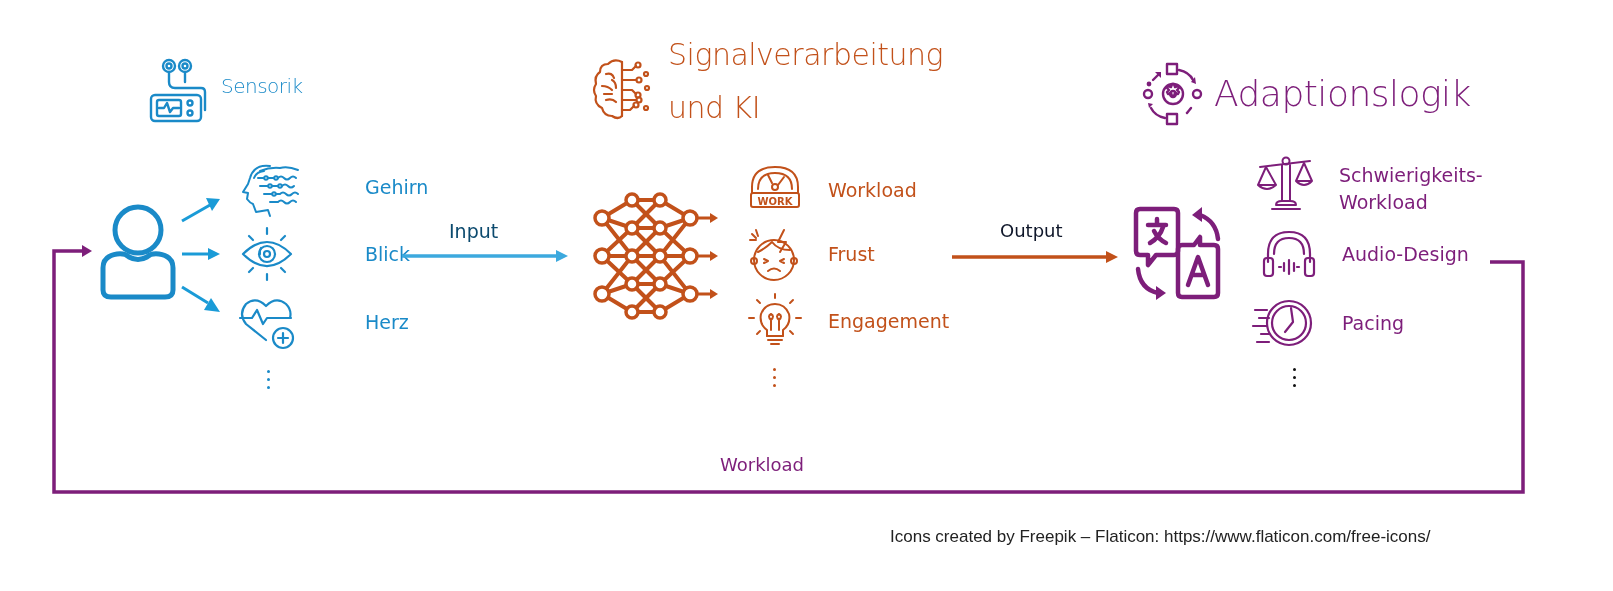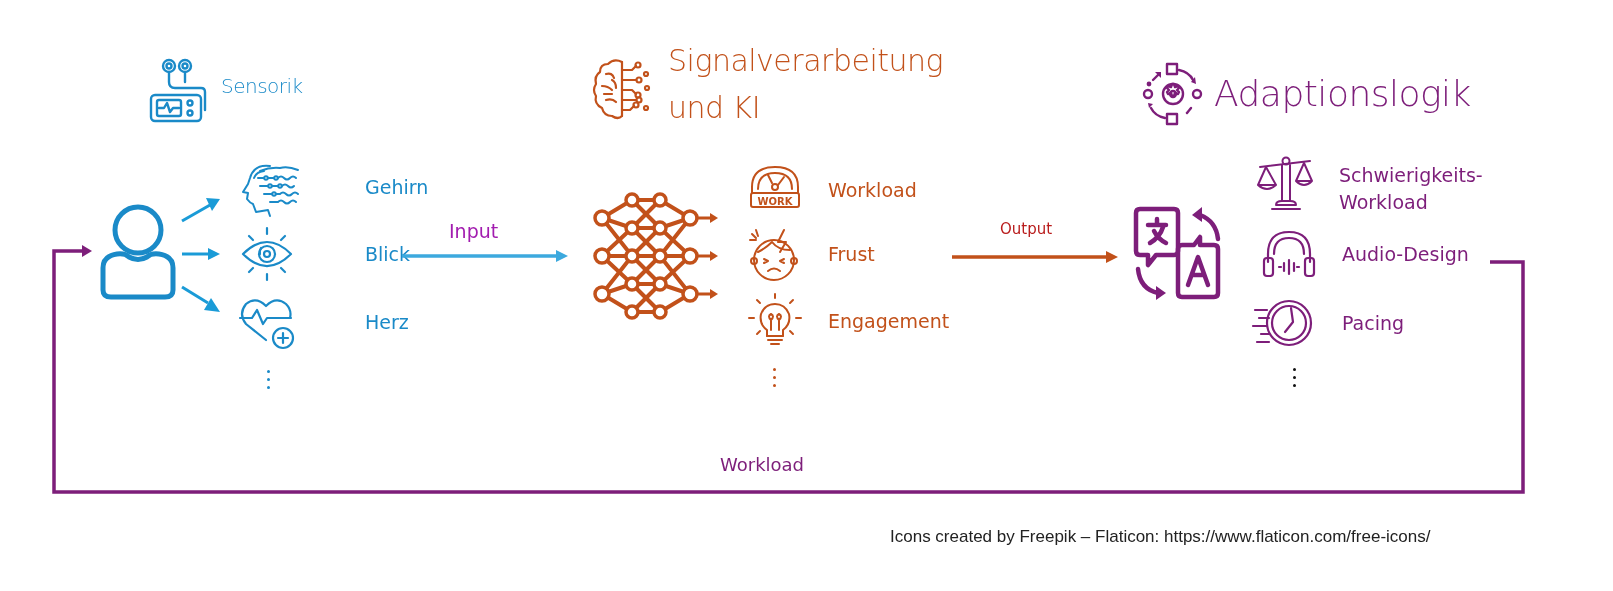--- a/index.html
+++ b/index.html
@@ -6,22 +6,22 @@
   body { width: 1613px; height: 591px; position: relative; overflow: hidden;
          font-family: "DejaVu Sans", "Liberation Sans", sans-serif; }
   .txt { position: absolute; white-space: nowrap; line-height: 1; }
   .h-blue { color: #1a8ac8; font-size: 20px; font-weight: 300; letter-spacing: -0.5px; }
   .h-orange { color: #c2511a; font-size: 30px; font-weight: 300; letter-spacing: -0.5px; line-height: 1.15; }
   .h-purple { color: #7d1e7a; font-size: 36px; font-weight: 300; letter-spacing: -0.5px; }
   .item { font-size: 19px; }
   .blue { color: #1a8ac8; margin-left: 46px; }
   .orange { color: #c2511a; }
   .purple { color: #7d1e7a; }
-  .lbl-input { color: #a21caf; font-size: 19px; }
-  .lbl-output { color: #b91c1c; font-size: 15px; }
+  .lbl-input { color: #0c4a6e; font-size: 19px; }
+  .lbl-output { color: #0f172a; font-size: 18px; }
   .lbl-feedback { color: #7d1e7a; font-size: 18px; }
   .credit { color: #222; font-size: 17px; font-family: "Liberation Sans", sans-serif; }
   svg { position: absolute; overflow: visible; }
   .ellipsis { position: absolute; width: 4px; }
   .ellipsis span { display: block; width: 3px; height: 3px; border-radius: 50%; margin-bottom: 5px; }
 </style>
 </head>
 <body>
 
 <svg width="1613" height="591" style="left:0;top:0;">
@@ -132,21 +132,21 @@
     <path d="M30 14 h10 l4 -4 M30 24 h14 M30 34 h10 l4 4 M30 44 h14 M30 54 h8 l4 -4"></path>
     <circle cx="46" cy="9" r="2.5"></circle>
       <circle cx="47" cy="24" r="2.5"></circle>
       <circle cx="46" cy="39" r="2.5"></circle>
     <circle cx="47" cy="44" r="2.5"></circle>
       <circle cx="44" cy="49" r="2.5"></circle>
     <circle cx="54" cy="18" r="2"></circle>
       <circle cx="55" cy="32" r="2"></circle>
       <circle cx="54" cy="52" r="2"></circle>
   </svg>
-  <div class="txt h-orange" style="left:668px;top:44px;">Signalverarbeitung</div>
+  <div class="txt h-orange" style="left:668px;top:38px;">Signalverarbeitung</div>
   <div class="txt h-orange" style="left:668px;top:91px;">und KI</div>
 </div>
 
 <svg width="140" height="130" style="left:588px;top:190px;" viewBox="0 0 140 130" fill="none" stroke="#c2511a" stroke-width="4" stroke-linecap="round">
   <g>
     <line x1="14" y1="28" x2="44" y2="10"></line>
       <line x1="14" y1="28" x2="44" y2="38"></line>
       <line x1="14" y1="28" x2="44" y2="66"></line>
     <line x1="14" y1="66" x2="44" y2="38"></line>
       <line x1="14" y1="66" x2="44" y2="66"></line>

